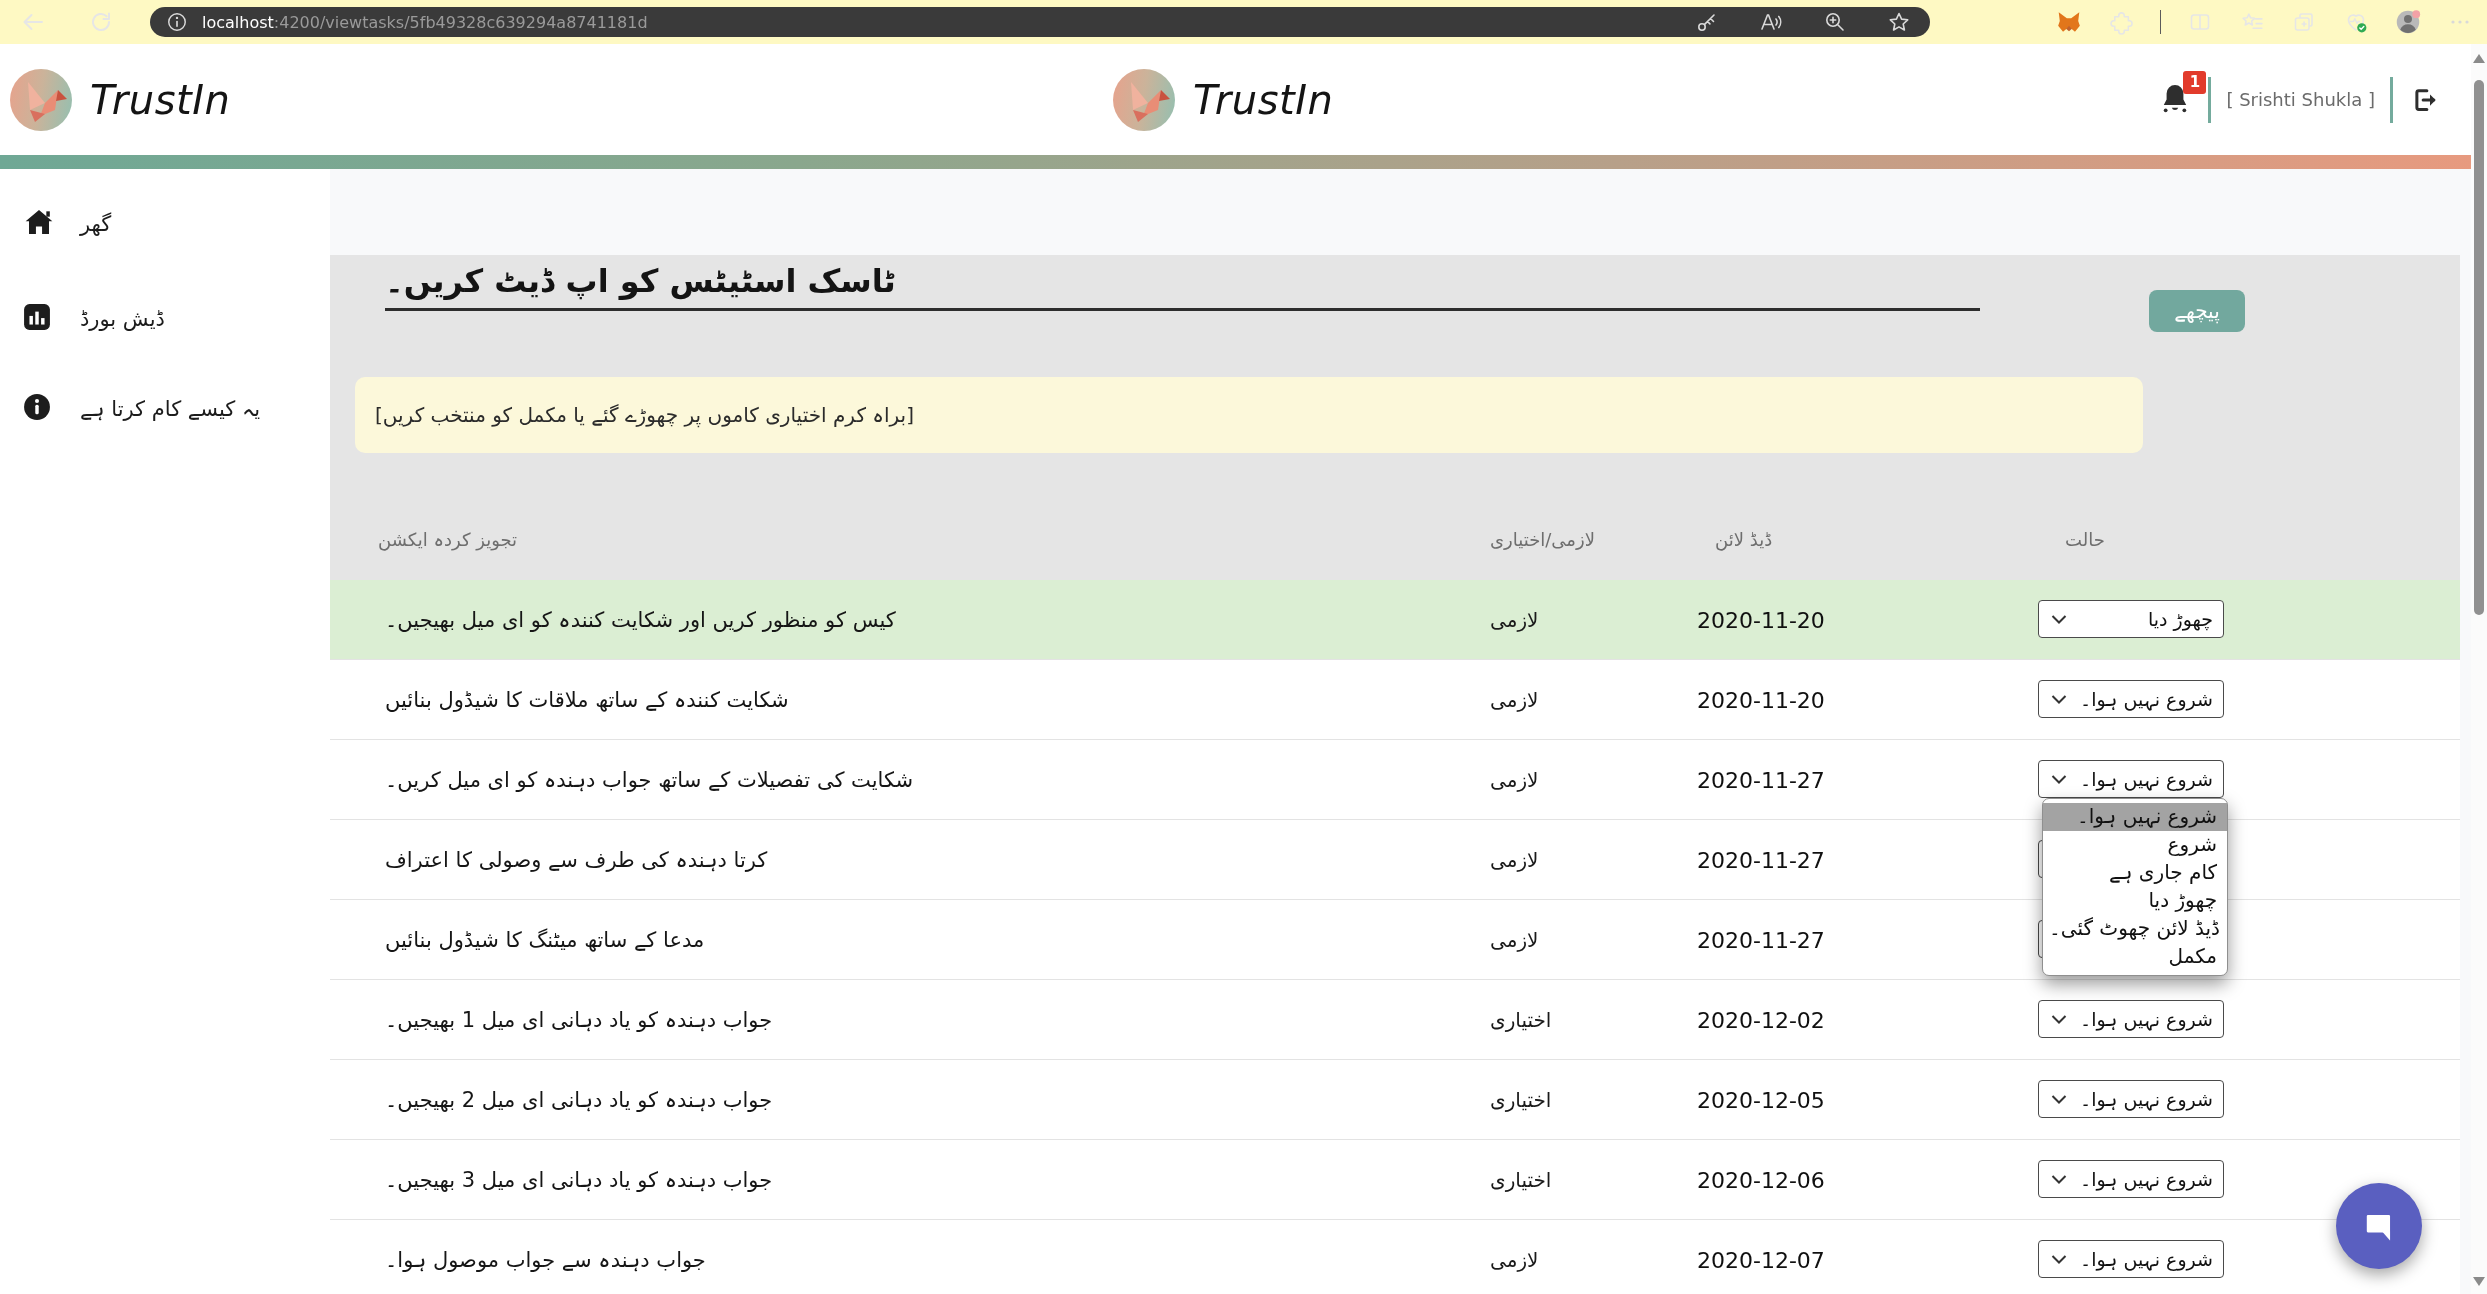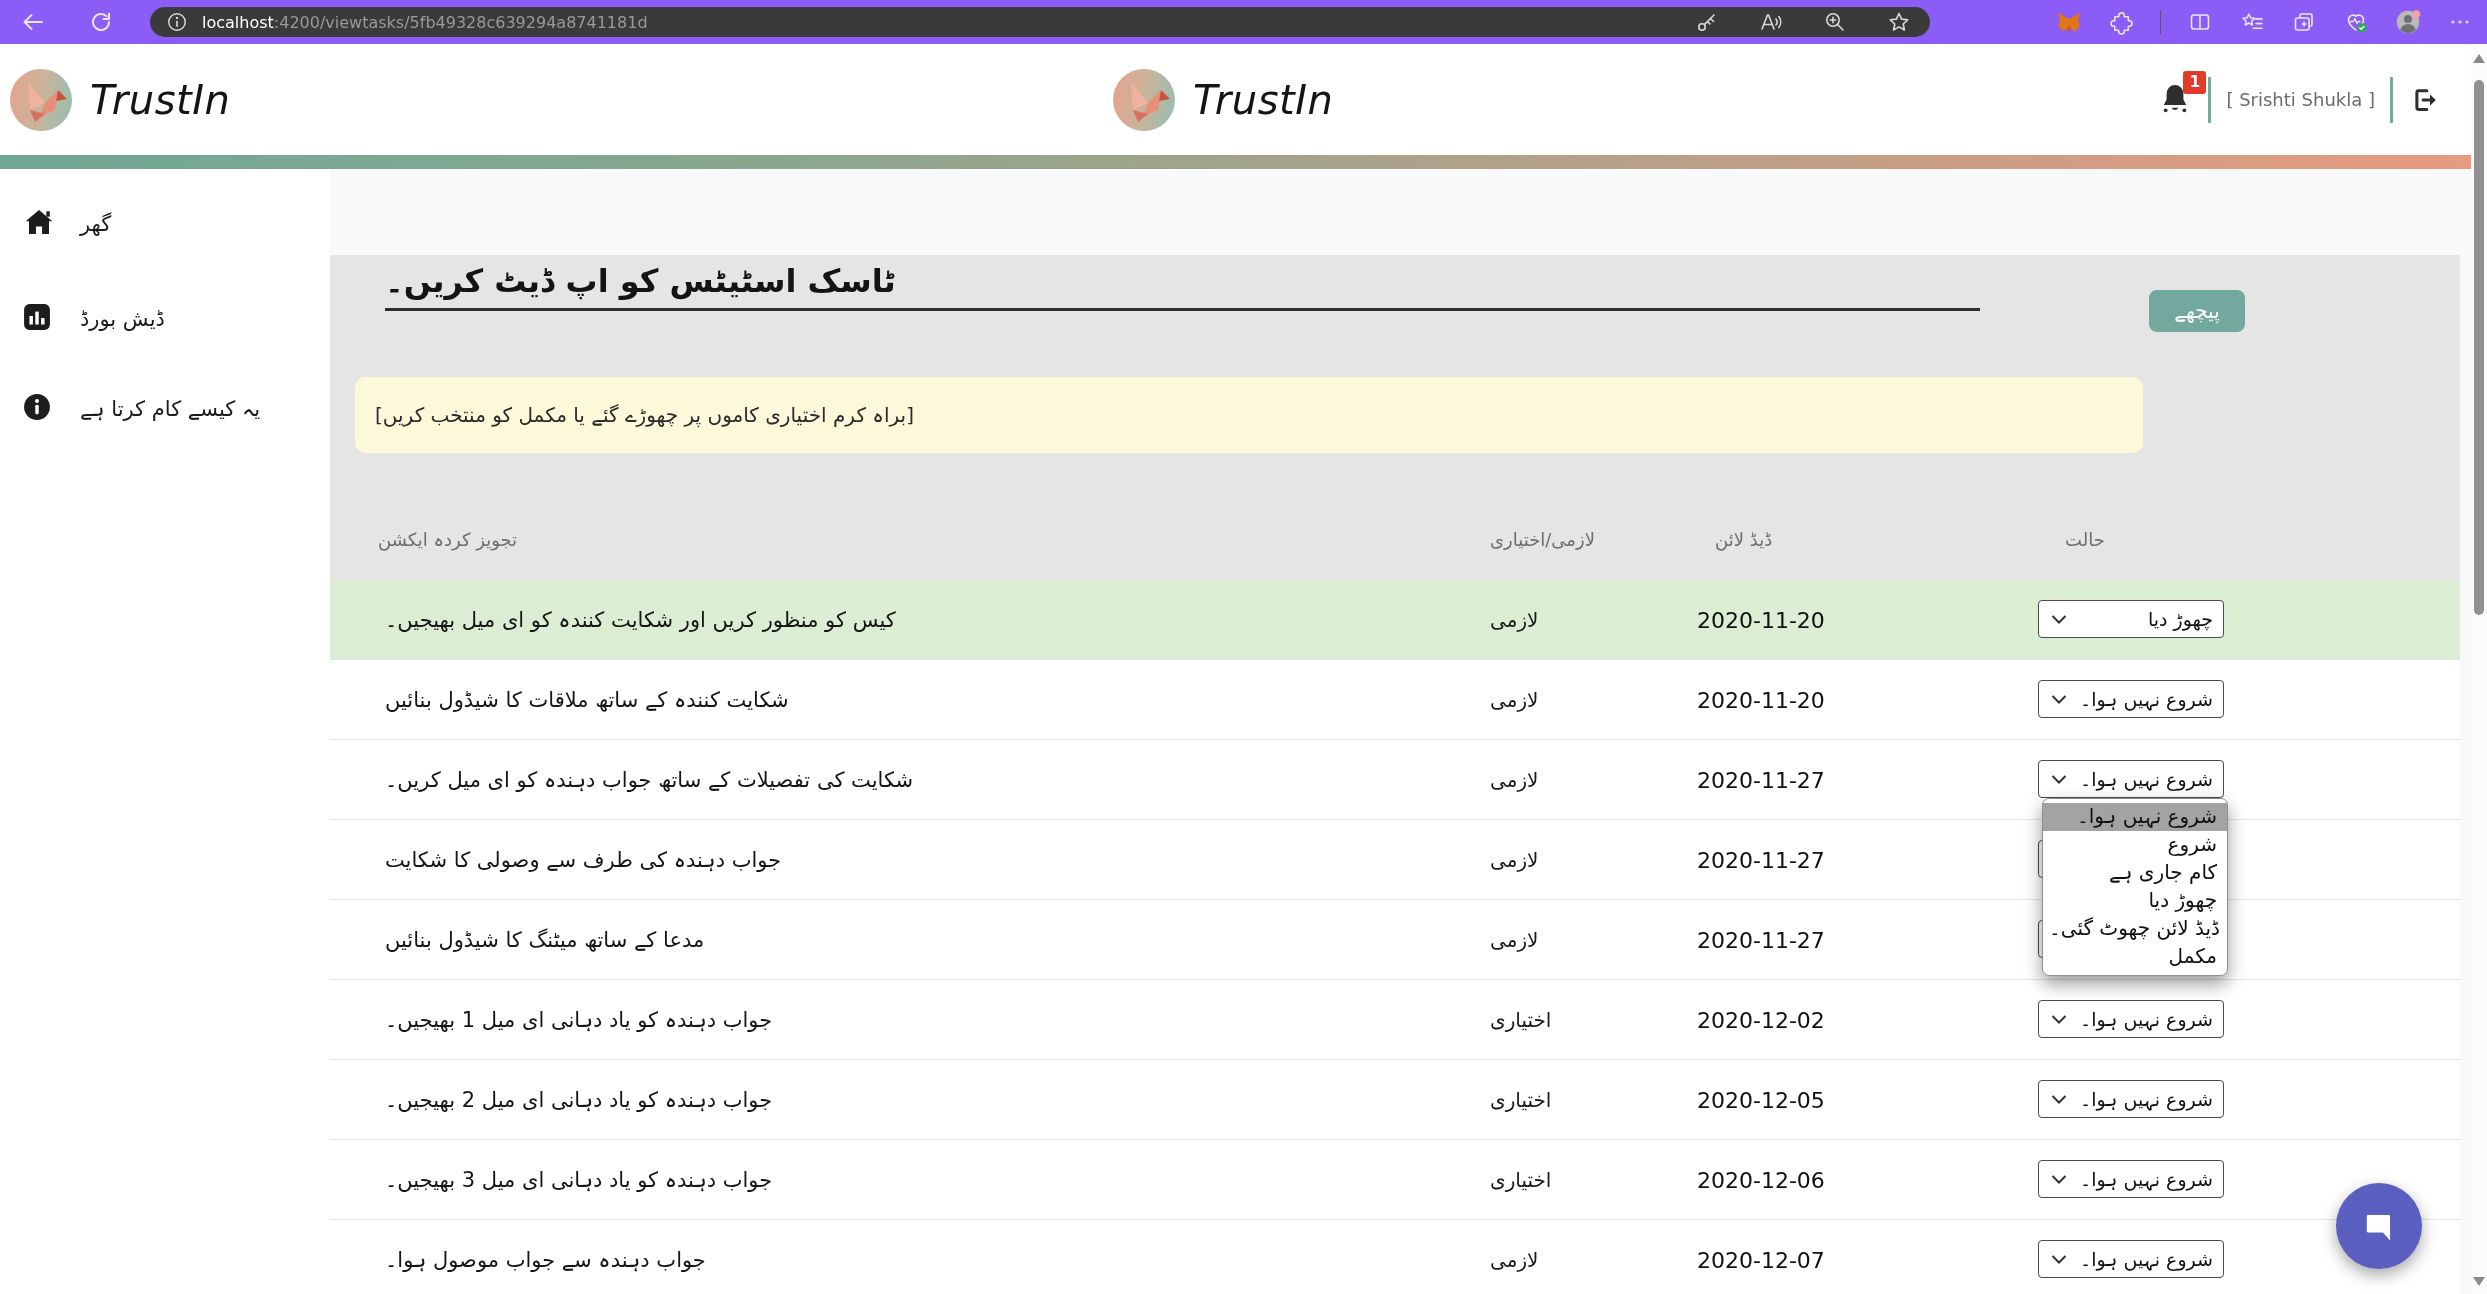--- a/index.html
+++ b/index.html
@@ -1,20 +1,20 @@
 <!DOCTYPE html>
 <html style="--gradient-start: #6fa895; --gradient-mid1: #8aa78d; --gradient-mid2: #b7a089; --gradient-end: #e89a7f; --button: #72a89e; --highlight-row: #dbeed3; --notice-bg: #fcf8da; --badge: #e23b2c; --divider-teal: #74ab9d; --chat-fab: #5a5fc0;"><head>
 <meta charset="utf-8">
 <style>
   html,body{margin:0;padding:0;background:#fff;}
   body{font-family:"DejaVu Sans","Liberation Sans",sans-serif;}
   .screen{position:relative;width:2487px;height:1294px;overflow:hidden;background:#fff;}
 
   
-  .browser{position:absolute;top:0;left:0;right:0;height:56px;background:#8b5cf6;}
+  .browser{position:absolute;top:0;left:0;right:0;height:56px;background:#fef9c3;}
   .b-icon{width:26px;height:26px;display:flex;align-items:center;justify-content:center;cursor:pointer;}
   .b-icon svg{display:block;}
   .btn-back{position:absolute;left:20px;top:9px;}
   .btn-refresh{position:absolute;left:88px;top:9px;}
   .urlbar{position:absolute;left:150px;top:7px;width:1780px;height:30px;border-radius:16px;background:#3a3a3a;display:flex;align-items:center;padding:0 14px;box-sizing:border-box;cursor:text;}
   .url{margin-left:12px;font-size:16px;white-space:nowrap;}
   .url .host{color:#ffffff;}
   .url .rest{color:#9a9a9a;}
   .pill-icons{margin-left:auto;display:flex;gap:38px;align-items:center;margin-right:4px;}
   .ext-icons{position:absolute;right:14px;top:0;height:44px;display:flex;align-items:center;gap:26px;}
@@ -311,21 +311,21 @@
       <span class="c-req">لازمی</span>
       <span class="c-date">2020-11-27</span>
       <span class="c-status">
         <svg width="16" height="9" viewBox="0 0 16 9">
                   <polyline points="1.5,1 8,7.5 14.5,1" stroke="#333" stroke-width="2" fill="none"></polyline>
                 </svg>
         <span class="sel-text">شروع نہیں ہوا۔</span>
       </span>
     </div>
             <div class="trow">
-      <span class="c-action">جواب دہندہ کی طرف سے وصولی کا شکایت</span>
+      <span class="c-action">کرتا دہندہ کی طرف سے وصولی کا اعتراف</span>
       <span class="c-req">لازمی</span>
       <span class="c-date">2020-11-27</span>
       <span class="c-status">
         <svg width="16" height="9" viewBox="0 0 16 9">
                   <polyline points="1.5,1 8,7.5 14.5,1" stroke="#333" stroke-width="2" fill="none"></polyline>
                 </svg>
         <span class="sel-text">شروع نہیں ہوا۔</span>
       </span>
     </div>
             <div class="trow">

